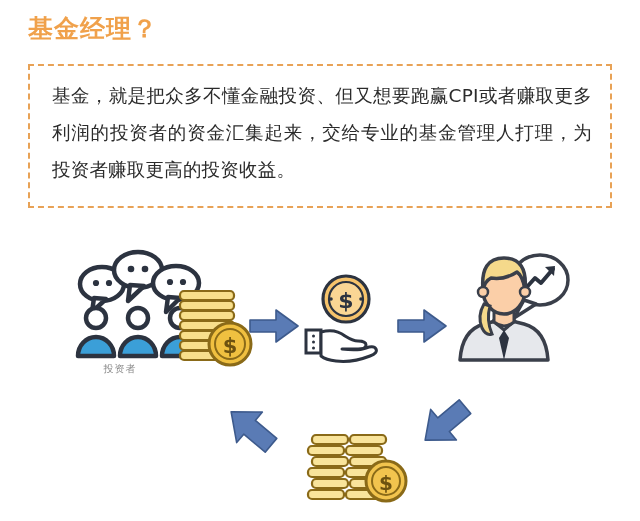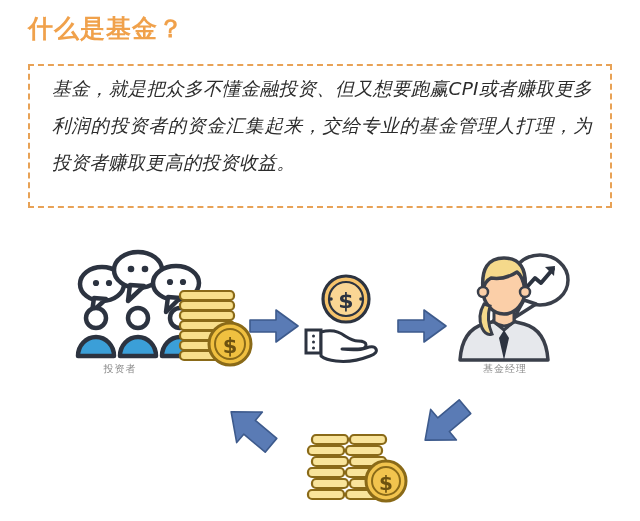--- a/index.html
+++ b/index.html
@@ -34,29 +34,28 @@
     width: 584px;
     height: 144px;
     box-sizing: border-box;
     border: 2px dashed #E8A256;
     background: #ffffff;
   }
 
   #definition-text {
     position: absolute;
     left: 22px;
-    top: 4px;
+    top: 11px;
     width: 540px;
     font-size: 18.5px;
     line-height: 37px;
     color: #2b2b2b;
     letter-spacing: 0.2px;
     text-align: justify;
     font-family: "DejaVu Sans", "Liberation Sans", sans-serif;
-    font-style: italic;
   }
 
   #diagram {
     position: absolute;
     left: 0;
     top: 230px;
     width: 640px;
     height: 291px;
   }
 
@@ -87,21 +86,21 @@
   #arrow-right-1     { left: 248px; top: 76px;  width: 52px;  height: 40px; }
   #arrow-right-2     { left: 396px; top: 76px;  width: 52px;  height: 40px; }
   #arrow-up-left     { left: 212px; top: 166px; width: 72px;  height: 60px; }
   #arrow-down-left   { left: 406px; top: 166px; width: 72px;  height: 60px; }
 
   svg { display: block; overflow: visible; }
 </style>
 </head>
 <body>
 
-<div id="page-title">什么是基金？</div>
+<div id="page-title">基金经理？</div>
 
 <div id="definition-box">
   <div id="definition-text">基金，就是把众多不懂金融投资、但又想要跑赢CPI或者赚取更多利润的投资者的资金汇集起来，交给专业的基金管理人打理，为投资者赚取更高的投资收益。</div>
 </div>
 
 <div id="diagram">
 
   <div class="node" id="investors-group">
     <span>
       <svg width="180" height="120" viewBox="0 0 180 120">
@@ -196,21 +195,20 @@
 
         <path d="M31 38 q-3 -32 21 -32 q24 0 21 32 q-2 -14 -8 -18 q-12 8 -26 6 q-6 3 -8 12 Z" fill="#F5D98B" stroke="#3a3f4a" stroke-width="3.5" stroke-linejoin="round"></path>
 
         <path d="M32 52 q-7 12 -2 24 q4 8 10 6 q-6 -14 -2 -28 Z" fill="#F5D98B" stroke="#3a3f4a" stroke-width="3"></path>
 
         <circle cx="31" cy="40" r="5" fill="#FBCFA8" stroke="#3a3f4a" stroke-width="2.5"></circle>
         <circle cx="73" cy="40" r="5" fill="#FBCFA8" stroke="#3a3f4a" stroke-width="2.5"></circle>
       </svg>
     </span>
   </div>
-  <div class="node-label" id="manager-label">基金经理</div>
 
   <div class="node" id="money-pile-node">
     <span>
       <svg width="110" height="82" viewBox="0 0 110 82">
         <g stroke="#8a6a18" stroke-width="2.2" fill="#F9E49B">
           <rect x="12" y="10" width="36" height="9" rx="4"></rect>
           <rect x="50" y="10" width="36" height="9" rx="4"></rect>
           <rect x="8" y="21" width="36" height="9" rx="4"></rect>
           <rect x="46" y="21" width="36" height="9" rx="4"></rect>
           <rect x="12" y="32" width="36" height="9" rx="4"></rect>

